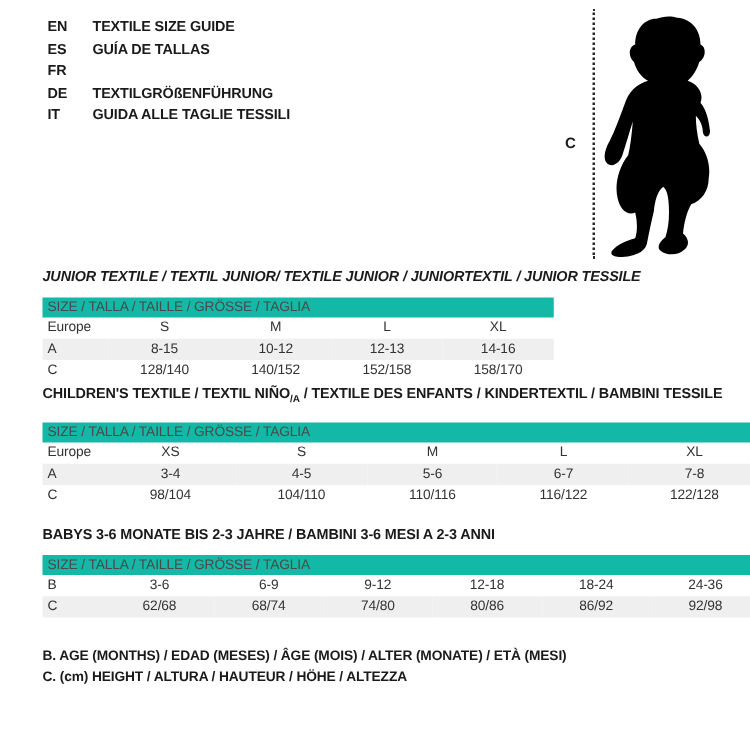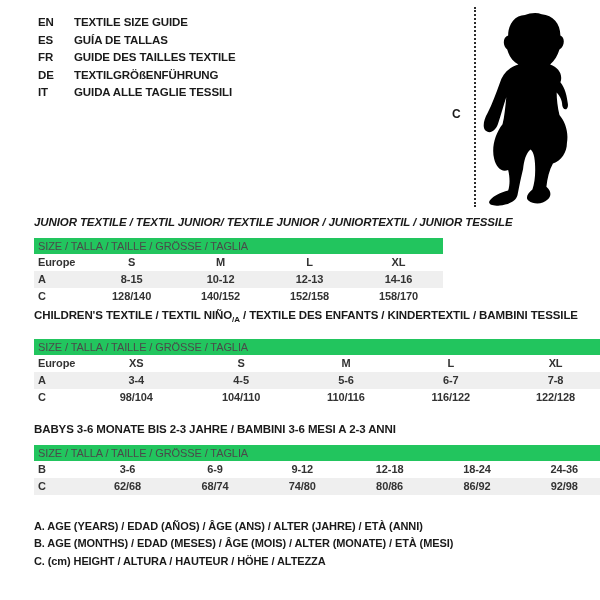--- a/index.html
+++ b/index.html
@@ -23,22 +23,22 @@
   .sec1{margin-top:114px;}
   .sec1 .sec-title{margin-bottom:9px;font-style:italic;}
   .sec2{margin-top:4px;}
   .sec2 .sec-title{margin-bottom:13px;}
   .sec3{margin-top:15px;}
   .sec3 .sec-title{line-height:16px;margin-bottom:8px;}
 
   table{border-collapse:collapse;table-layout:fixed;}
   .t-junior{width:409px;}
   .t-wide{width:574px;}
-  th.size-bar{height:16px;background:#22c55e;text-align:left;padding:0 0 0 4px;font-weight:400;font-size:11px;color:#4a4a4a;letter-spacing:-0.1px;}
-  td{height:17px;padding:0;font-size:11px;font-weight:700;text-align:center;color:#333;letter-spacing:-0.1px;}
+  th.size-bar{height:16px;background:#14b8a6;text-align:left;padding:0 0 0 4px;font-weight:400;font-size:11px;color:#4a4a4a;letter-spacing:-0.1px;}
+  td{height:17px;padding:0;font-size:11px;font-weight:400;text-align:center;color:#333;letter-spacing:-0.1px;}
   td.row-label{text-align:left;padding-left:4px;}
   tr.shaded{background:#efefef;}
 
   
   .footnotes{margin-top:23px;}
   .footnote{font-weight:700;font-size:11px;line-height:17.5px;color:#1a1a1a;letter-spacing:-0.1px;}
 </style>
 </head>
 <body>
 
@@ -48,21 +48,20 @@
     <div class="lang-row">
       <span class="lang-code">EN</span>
       <span class="lang-title">TEXTILE SIZE GUIDE</span>
     </div>
     <div class="lang-row">
       <span class="lang-code">ES</span>
       <span class="lang-title">GUÍA DE TALLAS</span>
     </div>
     <div class="lang-row">
       <span class="lang-code">FR</span>
-      <span class="lang-title">GUIDE DES TAILLES TEXTILE</span>
     </div>
     <div class="lang-row">
       <span class="lang-code">DE</span>
       <span class="lang-title">TEXTILGRÖßENFÜHRUNG</span>
     </div>
     <div class="lang-row">
       <span class="lang-code">IT</span>
       <span class="lang-title">GUIDA ALLE TAGLIE TESSILI</span>
     </div>
   </div>
@@ -209,18 +208,17 @@
           <td>74/80</td>
           <td>80/86</td>
           <td>86/92</td>
           <td>92/98</td>
         </tr>
       </tbody>
     </table>
   </div>
 
   <div class="footnotes">
-    <div class="footnote">A. AGE (YEARS) / EDAD (AÑOS) / ÂGE (ANS) / ALTER (JAHRE) / ETÀ (ANNI)</div>
     <div class="footnote">B. AGE (MONTHS) / EDAD (MESES) / ÂGE (MOIS) / ALTER (MONATE) / ETÀ (MESI)</div>
     <div class="footnote">C. (cm) HEIGHT / ALTURA / HAUTEUR / HÖHE / ALTEZZA</div>
   </div>
 
 </div>
 
 </body></html>

